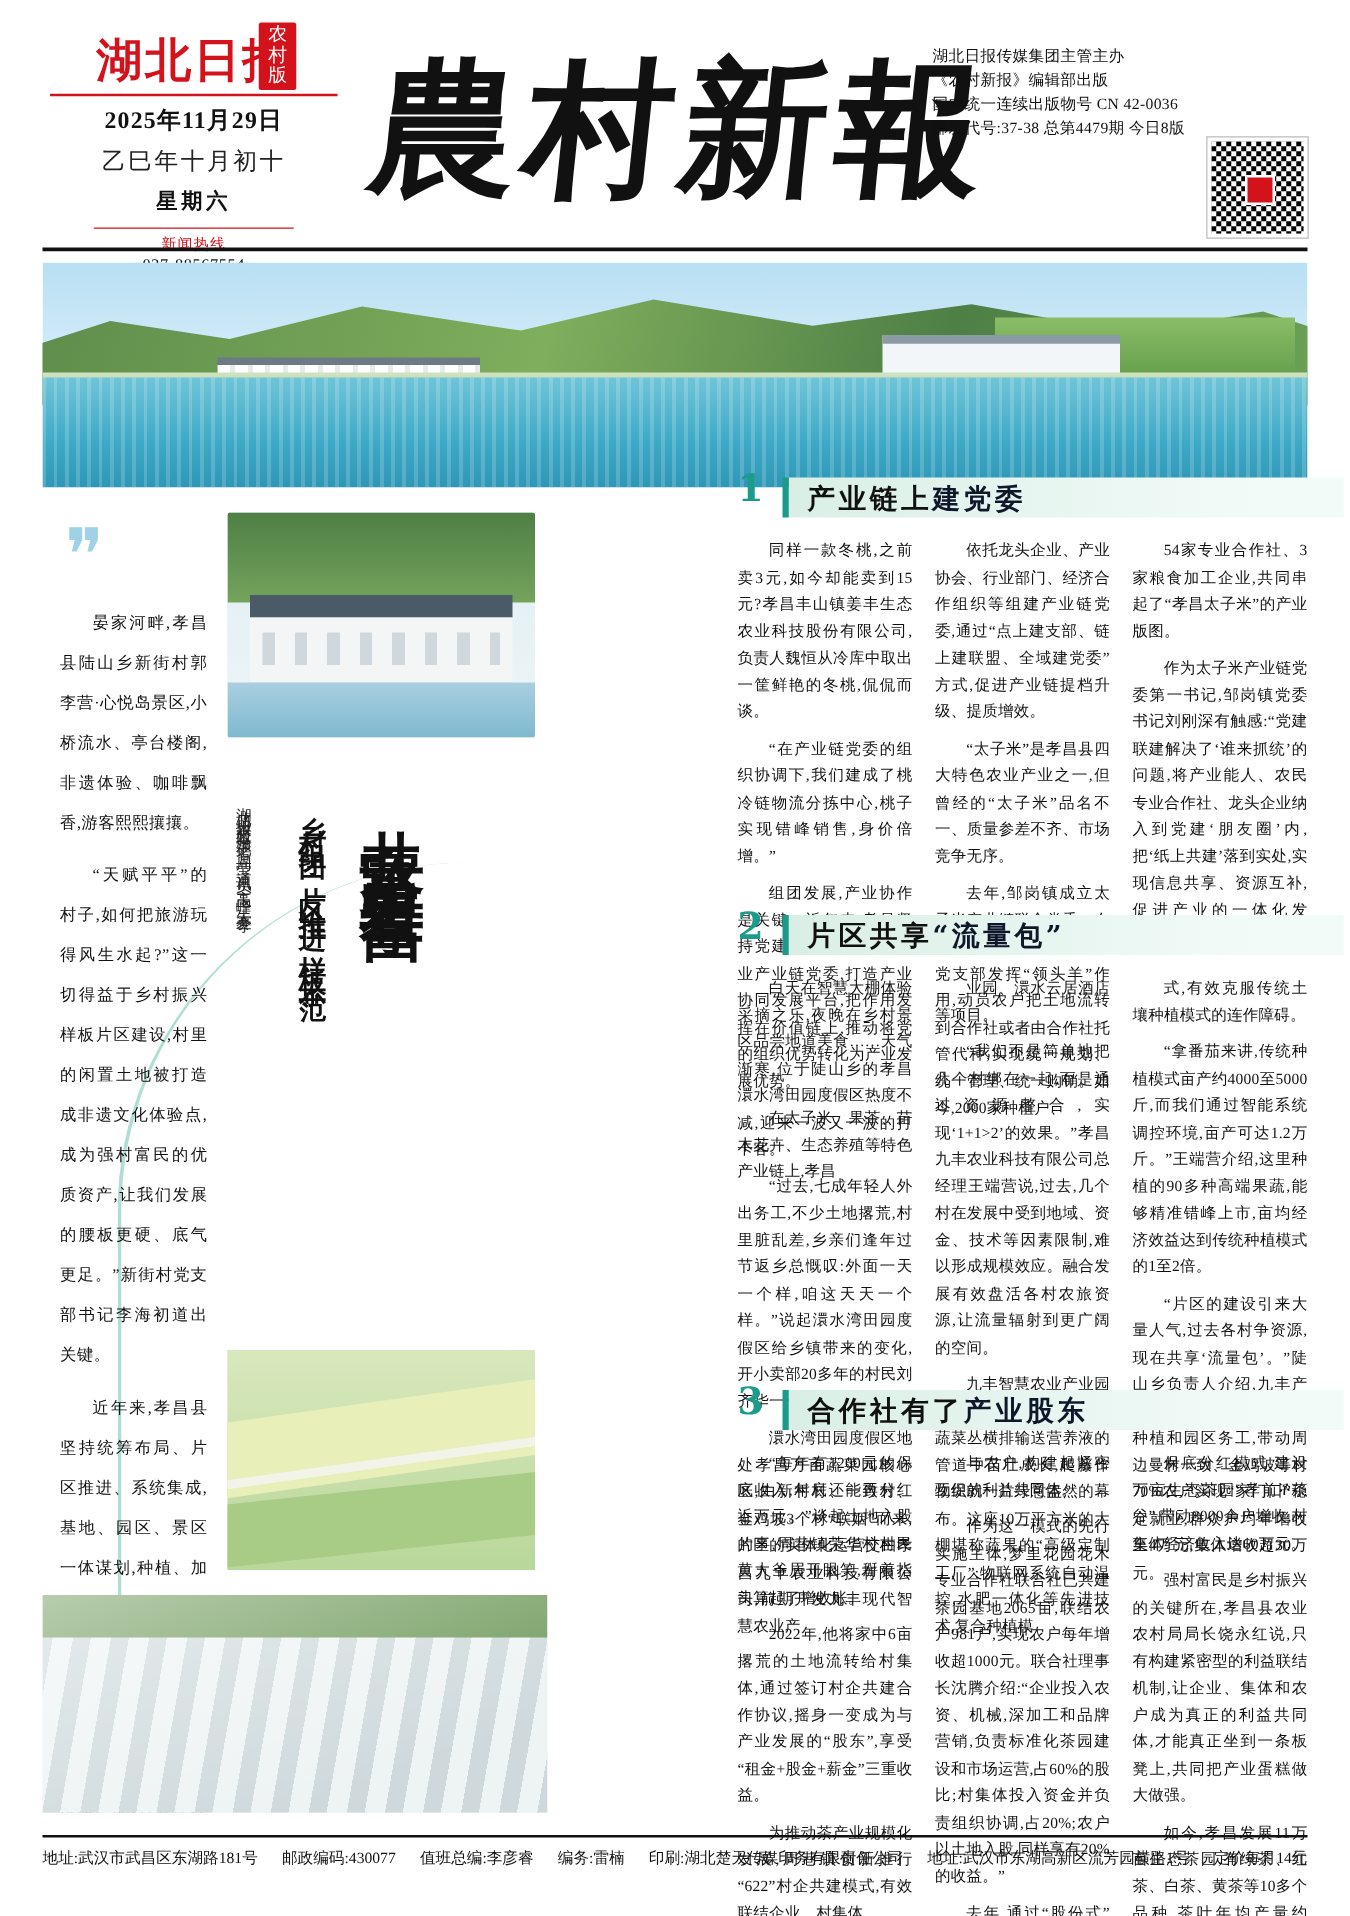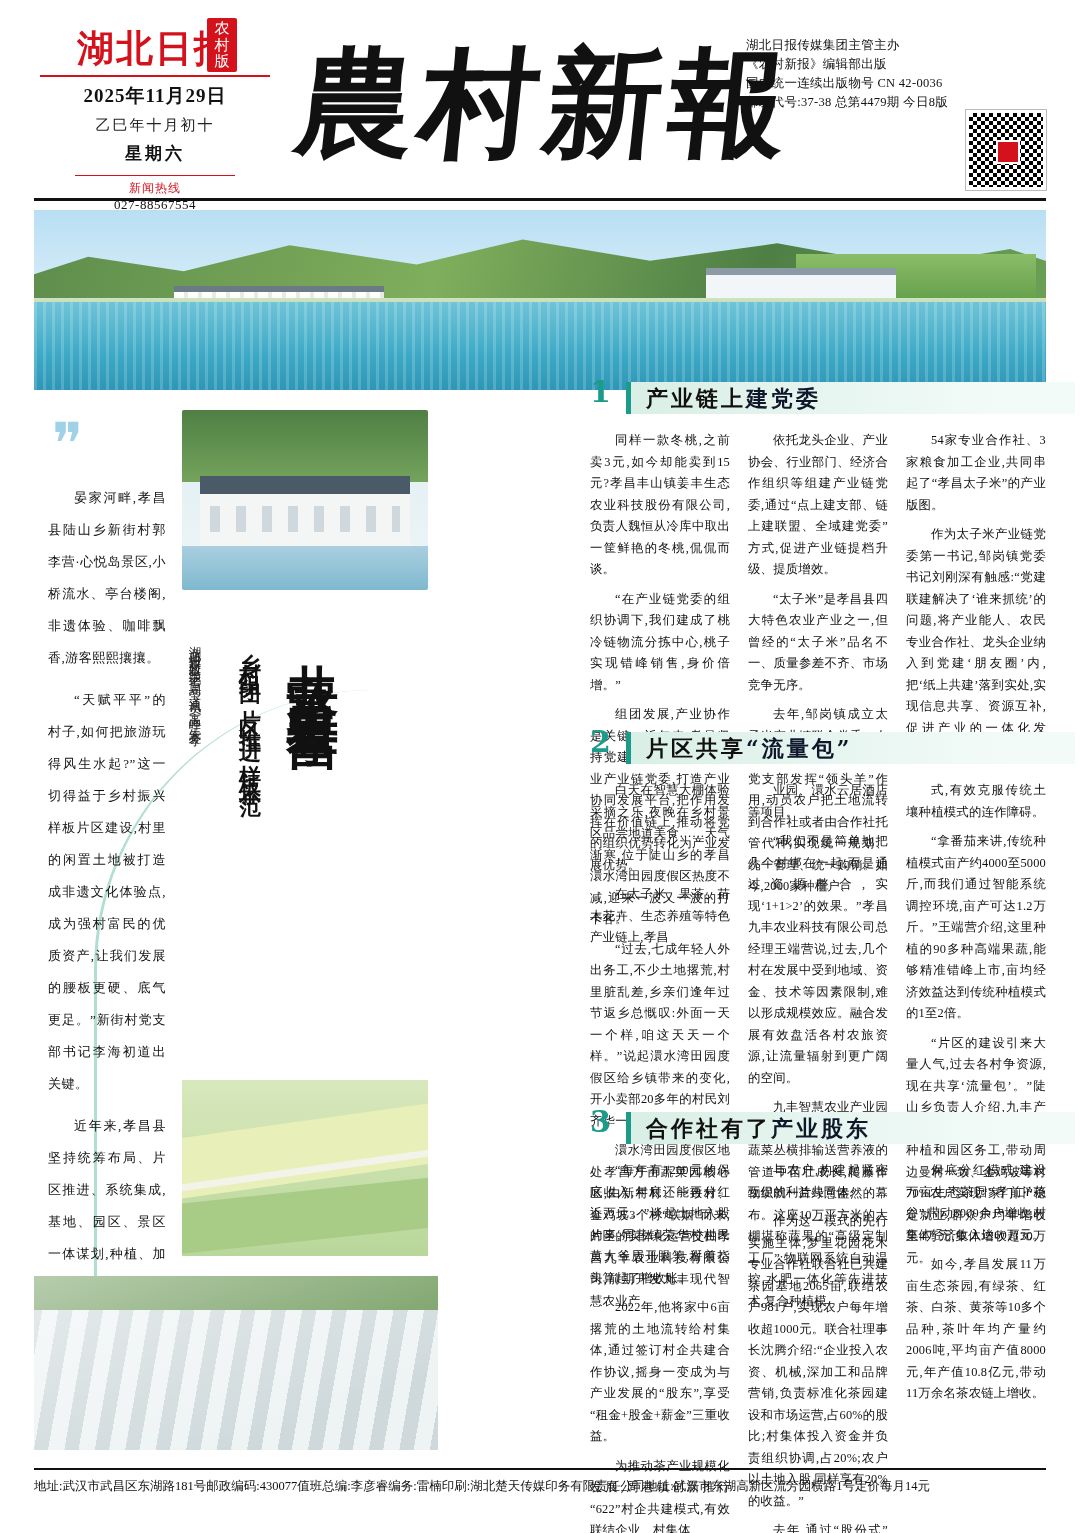--- a/index.html
+++ b/index.html
@@ -6,21 +6,21 @@
   body{width:1080px;height:1533px;position:relative;font-family:"Liberation Serif","DejaVu Serif",serif;color:#111;}
   .page{position:absolute;left:0;top:0;width:1080px;height:1533px;overflow:hidden;background:#fff;}
 
   
   .masthead{position:absolute;left:0;top:0;width:1080px;height:205px;}
   .logo-block{position:absolute;left:40px;top:30px;width:230px;text-align:center;}
   .logo-cn{font-family:"DejaVu Serif",serif;font-weight:bold;font-size:37px;color:#d4121c;letter-spacing:2px;line-height:1;}
   .logo-badge{position:absolute;right:-4px;top:-12px;background:#d4121c;color:#fff;font-size:15px;padding:2px 4px;border-radius:2px;line-height:1.1;width:22px;text-align:center;}
   .logo-rule{width:230px;height:2px;background:#d4121c;margin:8px 0 6px;}
   .date-line{font-size:19px;color:#111;letter-spacing:1px;margin-top:4px;font-weight:bold;}
-  .date-line2{font-size:15px;color:#222;margin-top:7px;letter-spacing:2px;}
+  .date-line2{font-size:19px;color:#222;margin-top:7px;letter-spacing:2px;}
   .date-line3{font-size:17px;color:#111;margin-top:7px;letter-spacing:3px;font-weight:bold;}
   .hot-rule{width:160px;height:1px;background:#d4121c;margin:10px auto 4px;}
   .hotline{font-size:12px;color:#d4121c;letter-spacing:1px;}
   .hotnum{font-size:13px;color:#111;letter-spacing:.5px;}
   .site{font-size:13px;color:#111;letter-spacing:.5px;margin-top:2px;}
 
   .title-art{position:absolute;left:280px;top:28px;width:530px;height:160px;}
   .title-art span{font-family:"DejaVu Serif",serif;font-weight:bold;color:#111;font-size:118px;line-height:150px;letter-spacing:6px;display:block;text-align:center;transform:skewX(-6deg);}
 
   .pub-info{position:absolute;right:34px;top:36px;width:300px;text-align:left;}
@@ -86,21 +86,21 @@
   .sec-bar{position:absolute;left:36px;top:2px;width:444px;height:32px;background:linear-gradient(90deg,#d9efe6,#f3fbf8 85%);border-left:5px solid #1b9b8a;}
   .sec-title{position:absolute;left:56px;top:4px;font-size:22px;font-weight:bold;letter-spacing:3px;color:#111;font-family:"DejaVu Serif",serif;}
   .sec-title em{font-style:normal;color:#0f172a;}
 
   .cols{display:flex;gap:18px;}
   .col{width:148px;font-size:12.4px;line-height:21.5px;text-align:justify;color:#111;letter-spacing:.2px;}
   .col p{margin:0 0 8px;text-indent:25px;}
 
   
   .foot-rule{position:absolute;left:34px;top:1468px;width:1012px;height:2px;background:#111;}
-  .footer{position:absolute;left:34px;top:1478px;width:1012px;display:flex;font-size:12.5px;color:#111;}
+  .footer{position:absolute;left:34px;top:1478px;width:1012px;display:flex;justify-content:space-between;font-size:12.5px;color:#111;}
   .footer span{white-space:nowrap;}
 </style>
 </head>
 <body>
 
 <div class="page">
 
   <div class="masthead">
     <div class="logo-block">
       <div style="position:relative;display:inline-block;">
@@ -251,20 +251,21 @@
         <p>2022年,他将家中6亩撂荒的土地流转给村集体,通过签订村企共建合作协议,摇身一变成为与产业发展的“股东”,享受“租金+股金+薪金”三重收益。</p>
         <p>为推动茶产业规模化发展,周巷镇创新推行“622”村企共建模式,有效联结企业、村集体</p>
       </div>
       <div class="col">
         <p>与农户,构建起紧密互促的利益共同体。</p>
         <p>作为这一模式的先行实施主体,梦里花园花木专业合作社联合社已共建茶园基地2065亩,联结农户981户,实现农户每年增收超1000元。联合社理事长沈腾介绍:“企业投入农资、机械,深加工和品牌营销,负责标准化茶园建设和市场运营,占60%的股比;村集体投入资金并负责组织协调,占20%;农户以土地入股,同样享有20%的收益。”</p>
         <p>去年,通过“股份式”联结机制,周巷镇荣华村采取“党建+产业联盟+农户”模式,创新“622”</p>
       </div>
       <div class="col">
         <p>保底分红模式,建设万亩生态茶园“孝前ች茶谷”,带动8000余户增收,村集体经济收入达60万元。</p>
+        <p>强村富民是乡村振兴的关键所在,孝昌县农业农村局局长饶永红说,只有构建紧密型的利益联结机制,让企业、集体和农户成为真正的利益共同体,才能真正坐到一条板凳上,共同把产业蛋糕做大做强。</p>
         <p>如今,孝昌发展11万亩生态茶园,有绿茶、红茶、白茶、黄茶等10多个品种,茶叶年均产量约2006吨,平均亩产值8000元,年产值10.8亿元,带动11万余名茶农链上增收。</p>
       </div>
     </div>
   </div>
 
   <div class="foot-rule"></div>
   <div class="footer">
     <span>地址:武汉市武昌区东湖路181号</span>
     <span>邮政编码:430077</span>
     <span>值班总编:李彦睿</span>

